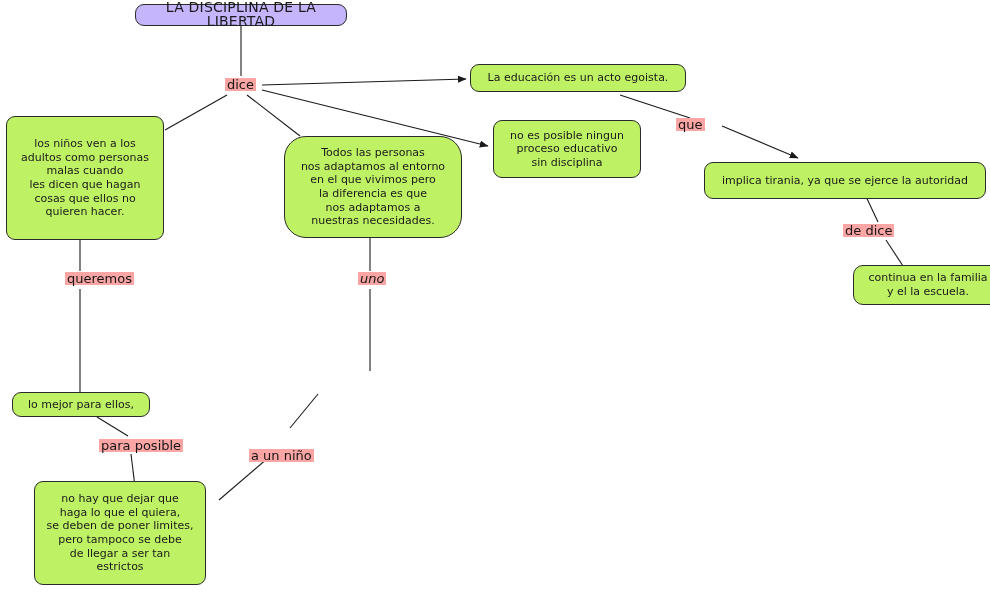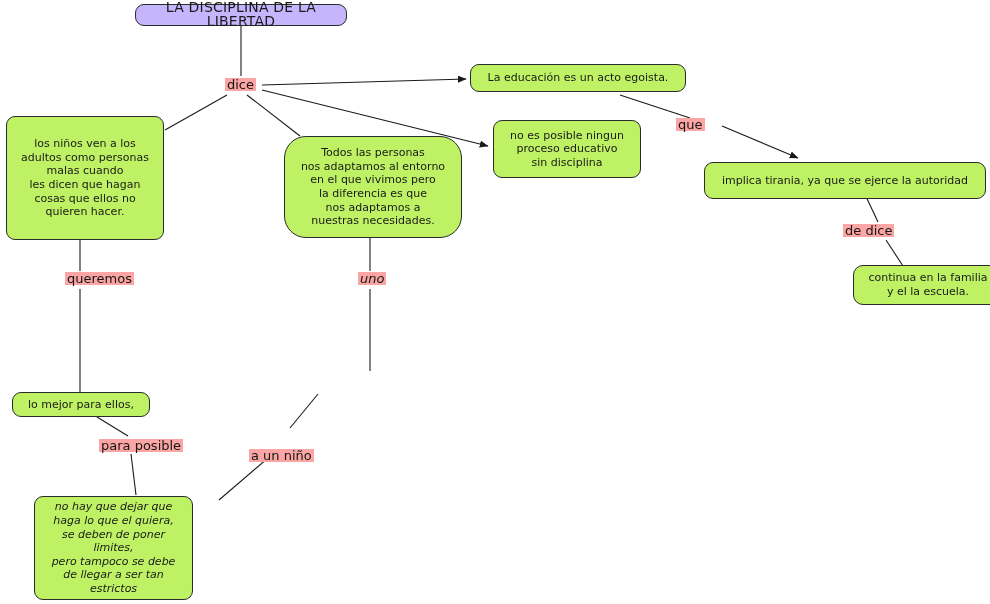--- a/index.html
+++ b/index.html
@@ -112,21 +112,21 @@
 sin disciplina</div>
 
   <div class="node" style="left:704px;top:162px;width:282px;height:37px;">implica tirania, ya que se ejerce la autoridad</div>
 
   <div class="node" style="left:853px;top:265px;width:150px;height:40px;border-radius:10px;">continua en la familia
 y el la escuela.</div>
 
   <div class="node" style="left:12px;top:392px;width:138px;height:25px;text-align:right;">lo mejor para ellos,</div>
 
 
-  <div class="node" style="left:34px;top:496px;width:159px;height:104px;font-style:italic;">no hay que dejar que
+  <div class="node" style="left:34px;top:481px;width:172px;height:104px;">no hay que dejar que
 haga lo que el quiera,
 se deben de poner limites,
 pero tampoco se debe
 de llegar a ser tan
 estrictos</div>
 
   <div class="elabel" style="left:225px;top:78px;">dice</div>
 
   <div class="elabel" style="left:49px;top:272px;margin-left:16px;">queremos</div>
 

